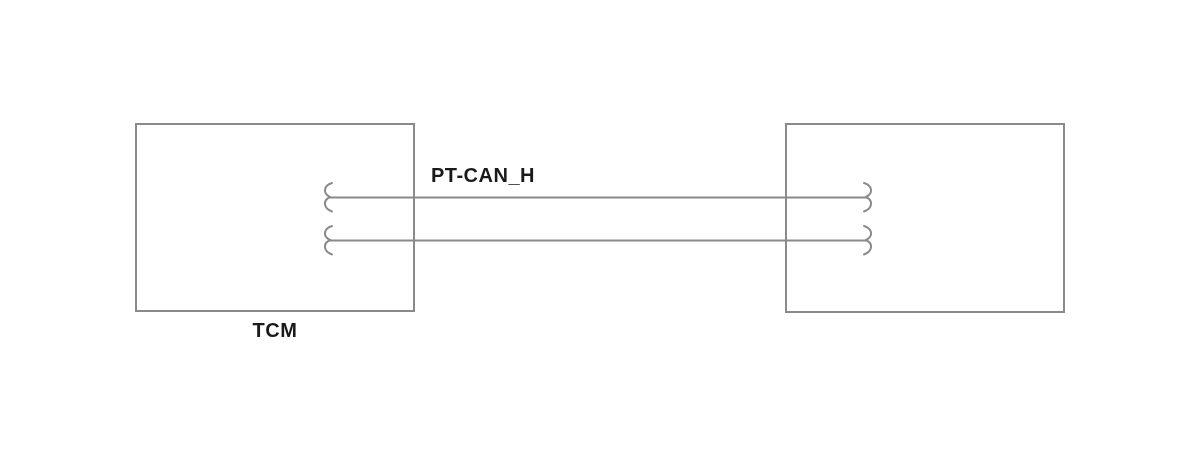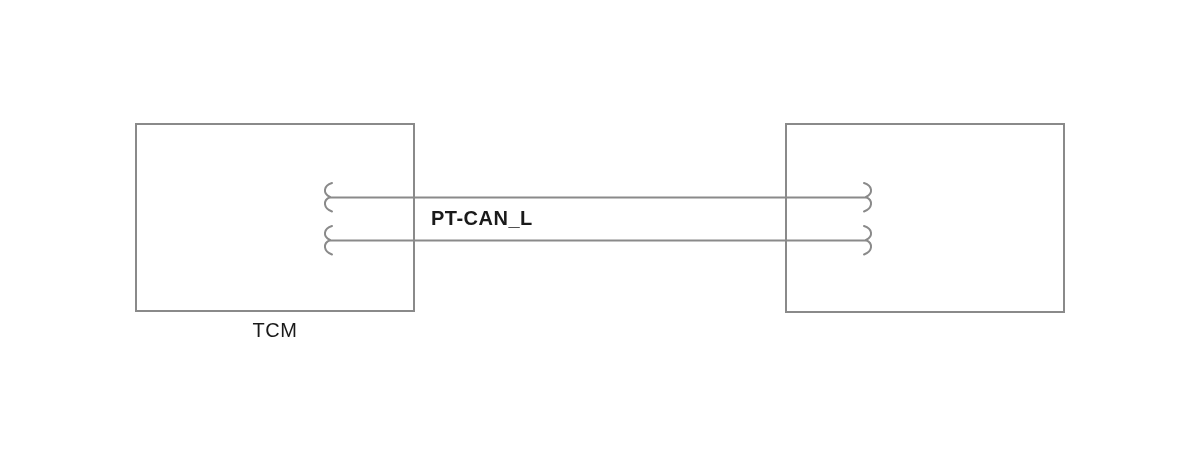--- a/index.html
+++ b/index.html
@@ -21,21 +21,21 @@
     border:2px solid var(--line);
     background:transparent;
   }
   .box-tcm{left:135px;top:123px;width:280px;height:189px;}
   .box-pcm{left:785px;top:123px;width:280px;height:190px;}
   .module-label{
     position:absolute;
     width:280px;
     text-align:center;
     font-size:20px;
-    font-weight:normal;
+    font-weight:bold;
     letter-spacing:0.5px;
     color:var(--text);
     line-height:22px;
   }
   .label-tcm{left:135px;top:319px;}
   .label-pcm{left:785px;top:320px;}
   .wire-label{
     position:absolute;
     font-size:20px;
     font-weight:bold;
@@ -73,17 +73,17 @@
 
     <line x1="330" y1="240.5" x2="866" y2="240.5"></line>
 
     <path transform="translate(328,197.5)" d="M 4,-14.5 C -4.5,-12 -5.5,-4 2,-0.5 C -5.5,3 -4.5,11 4,14"></path>
     <path transform="translate(328,240.5)" d="M 4,-14.5 C -4.5,-12 -5.5,-4 2,-0.5 C -5.5,3 -4.5,11 4,14"></path>
 
     <path transform="translate(868,197.5)" d="M -4,-14.5 C 4.5,-12 5.5,-4 -2,-0.5 C 5.5,3 4.5,11 -4,14"></path>
     <path transform="translate(868,240.5)" d="M -4,-14.5 C 4.5,-12 5.5,-4 -2,-0.5 C 5.5,3 4.5,11 -4,14"></path>
   </svg>
 
-  <div class="wire-label label-wire-l">PT-CAN_L</div>
+  <div class="wire-label label-wire-h">PT-CAN_H</div>
 
   <div class="module-label label-tcm">TCM</div>
 
 </div>
 
 </body></html>

